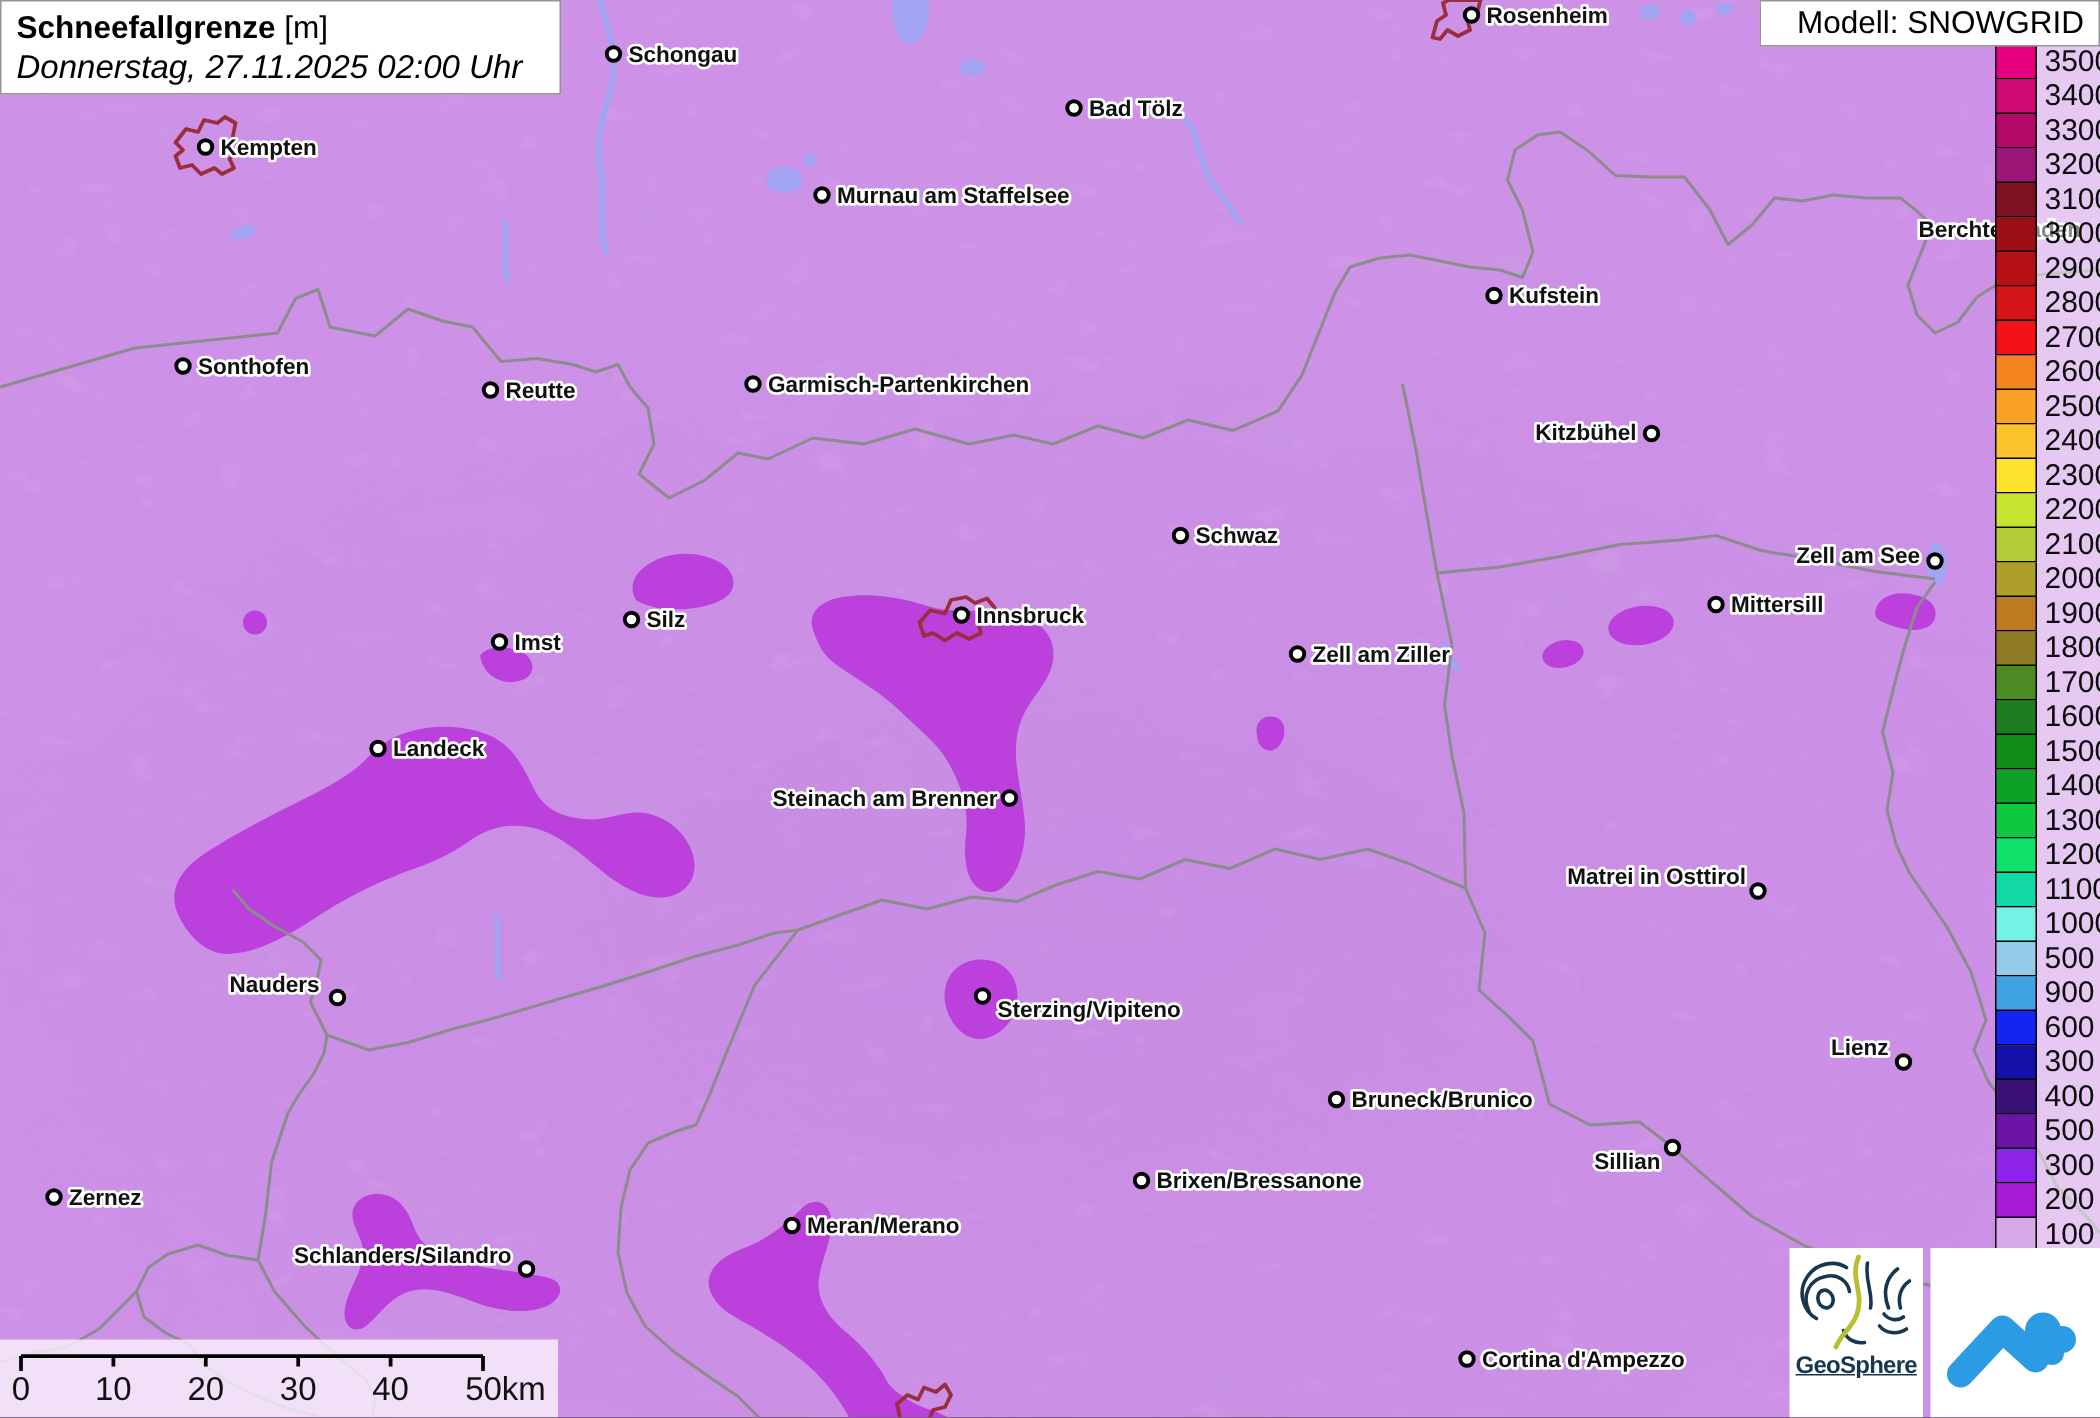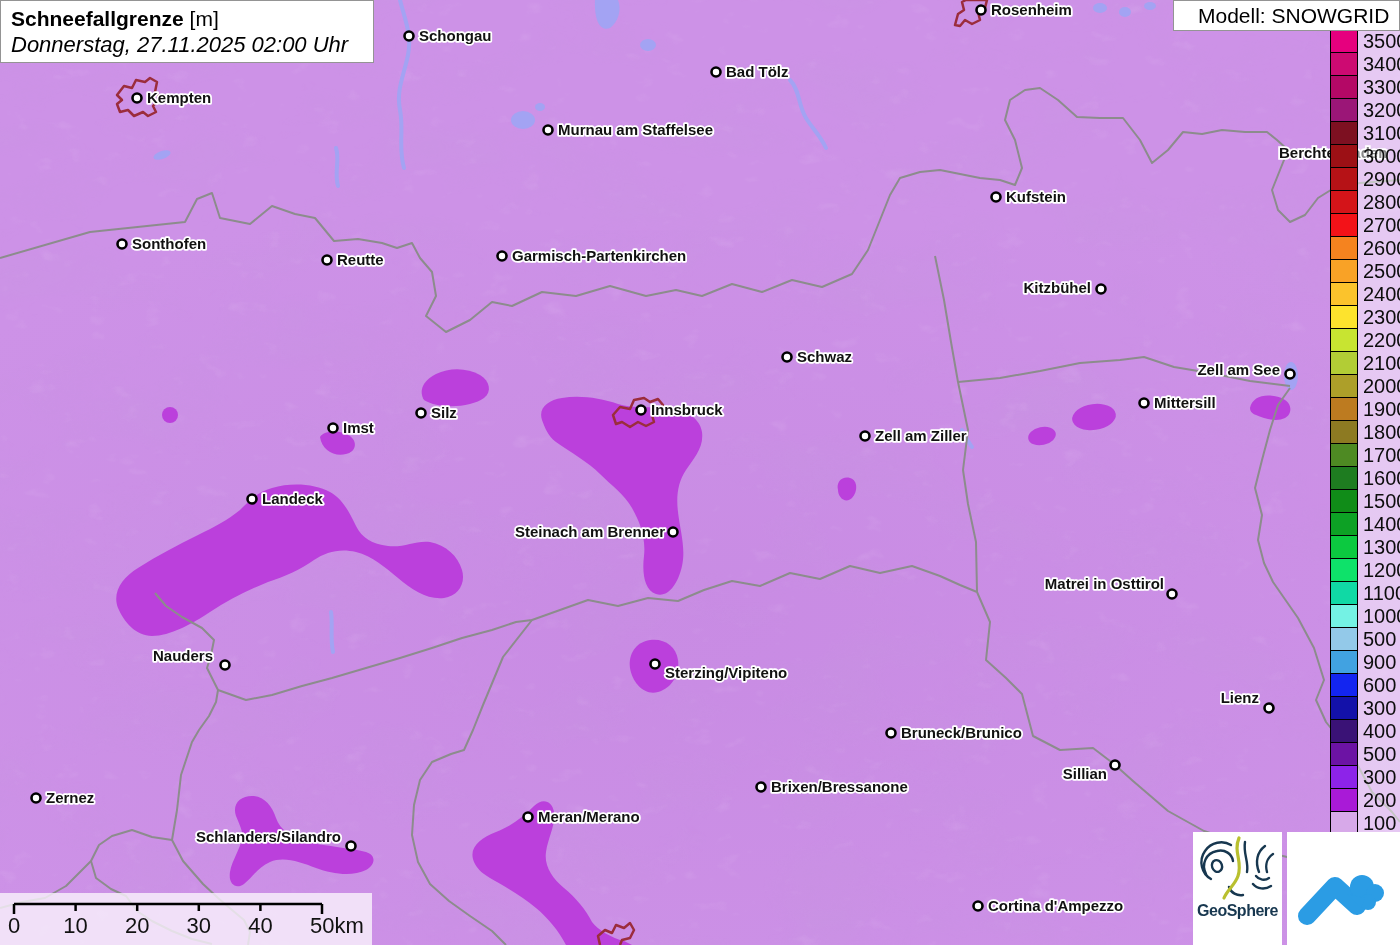--- a/index.html
+++ b/index.html
@@ -30,21 +30,21 @@
     border-left:1px solid #000;border-right:1px solid #000;border-bottom:1px solid #000;}
   .legend-row:first-child .legend-swatch{border-top:1px solid #000;}
   .legend-label{font-size:20px;line-height:23px;padding-left:5px;color:#0d0d0d;}
   
   #scalebar-box{position:absolute;left:0;top:893px;width:372px;height:52px;
     background:rgba(250,244,252,0.8);}
   
   #geosphere-box{position:absolute;left:1193px;top:832px;width:89px;height:113px;background:#fff;}
   #bluelogo-box{position:absolute;left:1287px;top:832px;width:113px;height:113px;background:#fff;}
   .logo-text{position:absolute;width:100%;text-align:center;color:#17374f;}
-  #geo-line1{top:70px;font-size:16px;font-weight:bold;letter-spacing:-0.5px;}
+  #geo-line1{top:70px;font-size:16px;font-weight:bold;letter-spacing:-0.5px;text-decoration:underline;}
   #geo-line2{top:89px;font-size:12px;margin-top:44px;}
 </style>
 </head>
 <body>
 
 <div class="stage">
 
   <svg id="map-svg" width="1400" height="945" viewBox="0 0 1400 945">
     <defs>
       <filter id="shade1" x="0" y="0" width="100%" height="100%">

